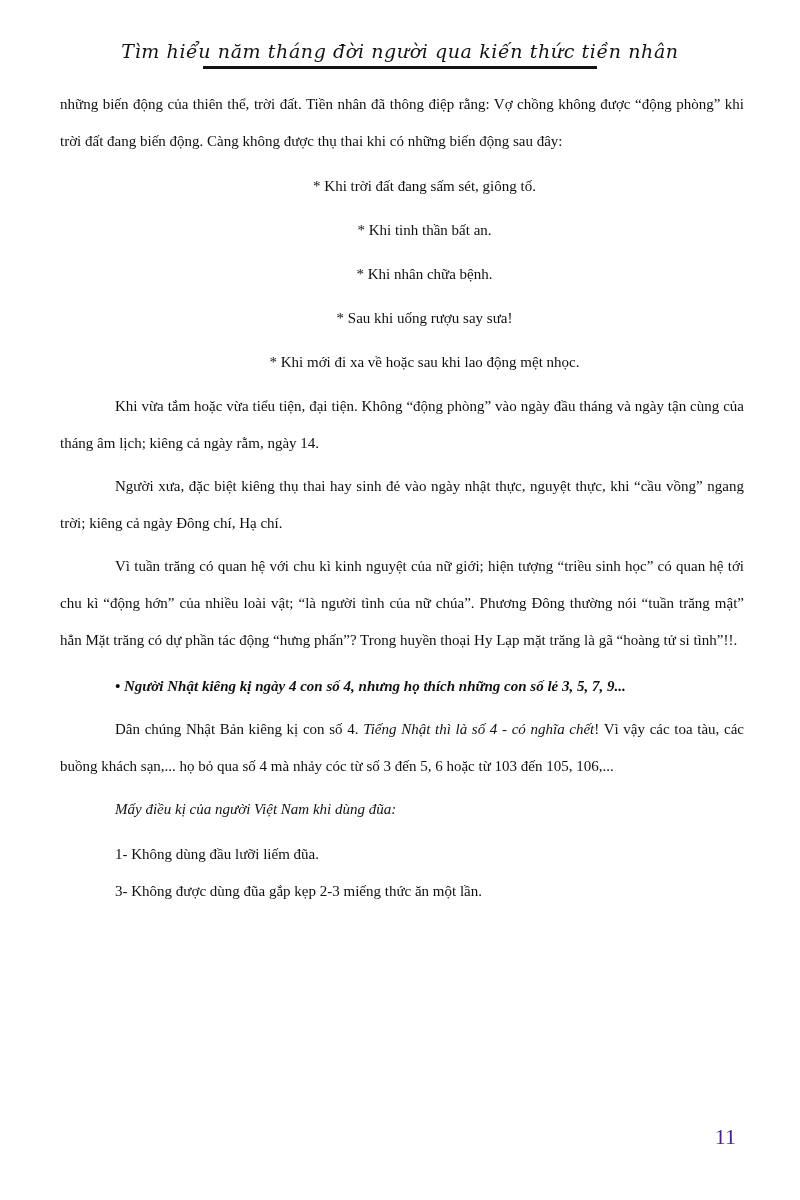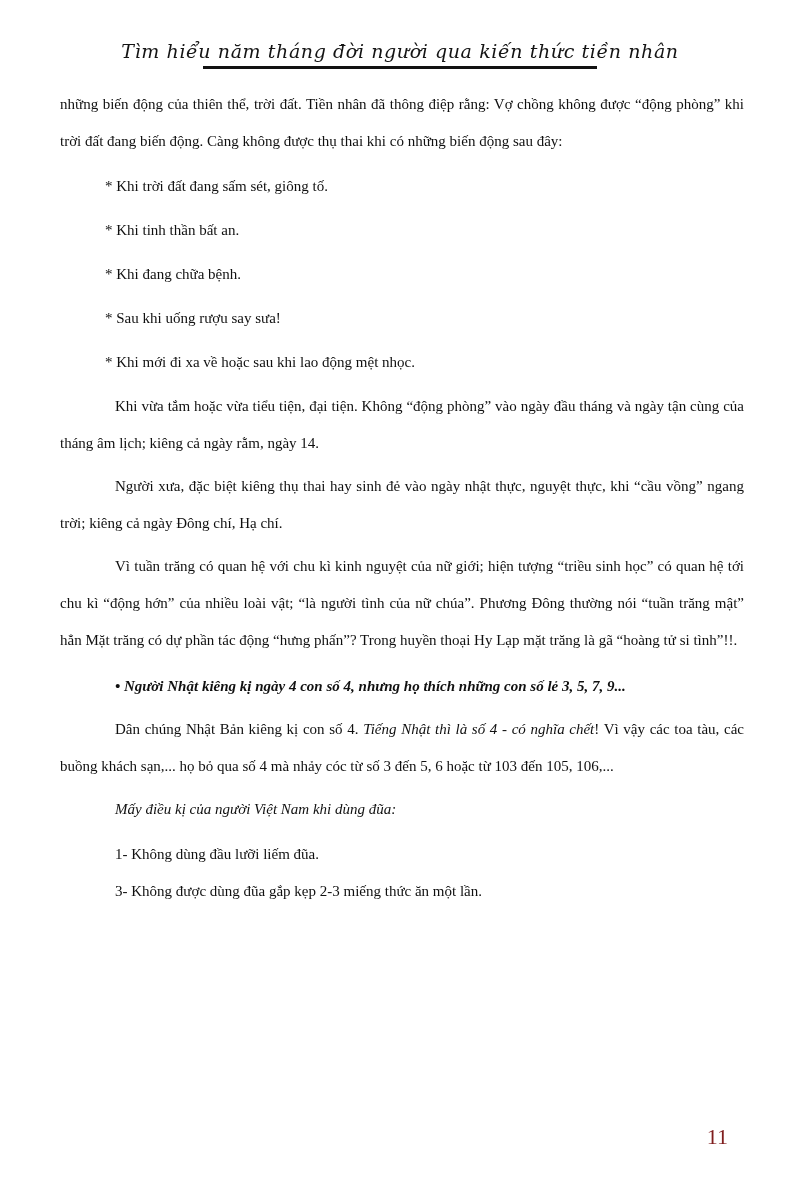--- a/index.html
+++ b/index.html
@@ -43,58 +43,58 @@
     left: 60px;
     right: 56px;
     top: 86px;
     font-size: 15px;
     line-height: 37px;
     text-align: justify;
     color: #101010;
   }
   .p { text-indent: 55px; margin: 6px 0 0 0; }
   .p.noindent { text-indent: 0; margin-top: 0; }
-  .star-list { list-style: none; margin: 8px 0 2px 0; text-align: left; }
+  .star-list { list-style: none; margin: 8px 0 2px 0; text-align: center; }
   .star-item { padding-left: 45px; margin: 7px 0; }
   .p.bold-bullet {
     font-weight: bold;
     font-style: italic;
     margin-top: 9px;
   }
   .italic { font-style: italic; }
   .p.italic-lead { text-align: left; }
   .num-list { list-style: none; margin: 8px 0 12px 0; text-align: left; }
   .num-item { text-indent: 55px; margin: 0; }
   
   .page-number {
     position: absolute;
-    right: 72px;
+    right: 64px;
     bottom: 50px;
     font-size: 22px;
-    color: #7f1d1d;
+    color: #4c1d95;
   }
 </style>
 </head>
 <body>
 
 <div class="page">
 
   <div class="running-header">
     <div class="title">Tìm hiểu năm tháng đời người qua kiến thức tiền nhân</div>
     <hr class="header-rule">
   </div>
 
   <div class="content">
 
     <p class="p noindent">những biến động của thiên thể, trời đất. Tiền nhân đã thông điệp rằng: Vợ chồng không được “động phòng”  khi trời đất đang biến động. Càng không được thụ thai khi có những biến động sau đây:</p>
 
     <ul class="star-list">
       <li class="star-item">* Khi trời đất đang sấm sét, giông tố.</li>
       <li class="star-item">* Khi tinh thần bất an.</li>
-      <li class="star-item">* Khi đang chữa bệnh.</li>
+      <li class="star-item">* Khi nhân chữa bệnh.</li>
       <li class="star-item">* Sau khi uống rượu say sưa!</li>
       <li class="star-item">* Khi mới đi xa về hoặc sau khi lao động mệt nhọc.</li>
     </ul>
 
     <p class="p">Khi vừa tắm hoặc vừa tiểu tiện, đại tiện. Không “động phòng” vào ngày đầu tháng và ngày tận cùng của tháng âm lịch; kiêng cả ngày rằm, ngày 14.</p>
 
     <p class="p">Người xưa, đặc biệt kiêng thụ thai hay sinh đẻ vào ngày nhật thực, nguyệt thực, khi “cầu vồng” ngang trời; kiêng cả ngày Đông chí, Hạ chí.</p>
 
     <p class="p">Vì tuần trăng có quan hệ với chu kì kinh nguyệt của nữ giới; hiện tượng “triều sinh học” có quan hệ tới chu kì “động hớn” của nhiều loài vật; “là người tình của nữ chúa”. Phương Đông thường nói “tuần trăng mật” hẳn Mặt trăng có dự phần tác động “hưng phấn”? Trong huyền thoại Hy Lạp mặt trăng là gã “hoàng tử si tình”!!.</p>
 

